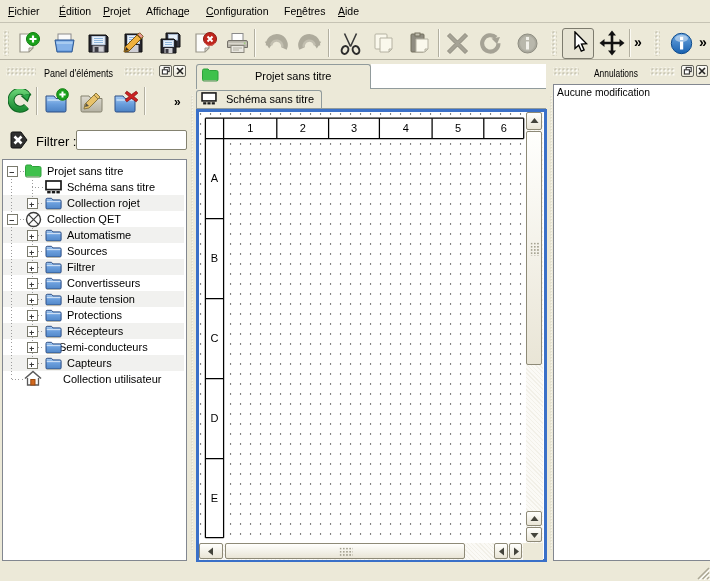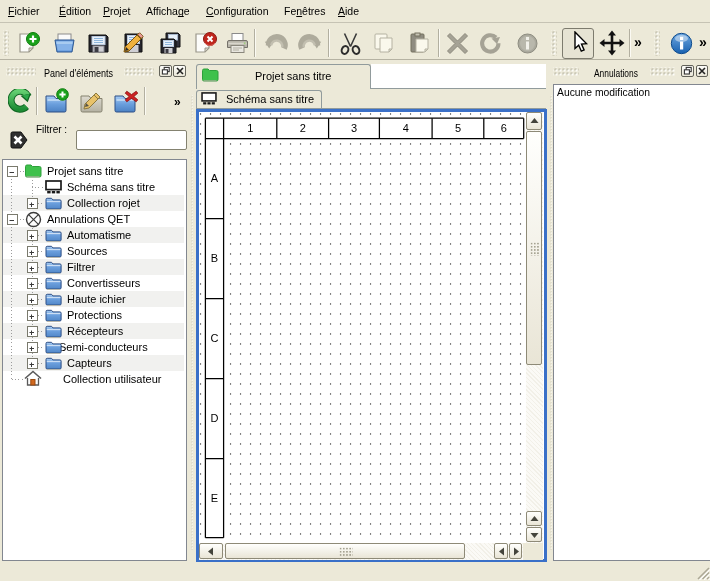--- a/index.html
+++ b/index.html
@@ -212,21 +212,21 @@
  <path d="M3.5 12 h17.5" stroke="#cfe2f7" stroke-width="1.4"></path>
  <path d="M13.8 3.2 l4.7 3.4 4.7 -3.4 1.6 2 -4 3.3 4 3.3 -1.6 2 -4.7 -3.4 -4.7 3.4 -1.6 -2 4 -3.3 -4 -3.3 z" fill="#cc2222" stroke="#8c1414" stroke-width=".8"></path>
 </svg>
 <div class="ab vsep" style="left:144px;top:87px;height:28px"></div>
 <div class="ab" style="left:174px;top:95px;font-size:12px;font-weight:bold">»</div>
 
 <svg class="ab" style="left:10px;top:131px" width="18" height="18" viewBox="0 0 18 18">
  <path d="M2.5 1 h8.5 l6 8 -6 8 h-8.5 a1.5 1.5 0 0 1 -1.5 -1.5 v-13 a1.5 1.5 0 0 1 1.5 -1.5 z" fill="#2f2f2f" stroke="#111"></path>
  <path d="M4.5 5.5 l7 7 M11.5 5.5 l-7 7" stroke="#fff" stroke-width="2.6"></path>
 </svg>
-<div class="ab" style="left:36px;top:124px;font-size:10px">Filtrer :</div>
+<div class="ab" style="left:36px;top:134px;font-size:13px">Filtrer :</div>
 <div class="ab" style="left:76px;top:130px;width:111px;height:20px;background:#fff;border:1px solid #848270;border-radius:2px"></div>
 
 <div class="ab" style="left:2px;top:159px;width:185px;height:402px;background:#fff;border:1px solid #828790"></div>
 
 <div class="trow gray" style="top:195px"></div>
 <div class="trow gray" style="top:227px"></div>
 <div class="trow gray" style="top:259px"></div>
 <div class="trow gray" style="top:291px"></div>
 <div class="trow gray" style="top:323px"></div>
 <div class="trow gray" style="top:355px"></div>
@@ -298,26 +298,26 @@
  <path d="M3.6 3.6 l9.8 9.8 M13.4 3.6 l-9.8 9.8" stroke="#3c3c3c" stroke-width="1.2"></path>
 </svg>
 <svg class="ab" style="left:24px;top:370px" width="18" height="16" viewBox="0 0 18 16">
  <path d="M1 8.5 L9 1.5 L17 8.5" fill="none" stroke="#5a5a5a" stroke-width="1.6"></path>
  <path d="M3.5 8 v7 h11 v-7" fill="#fdfdfd" stroke="#5a5a5a" stroke-width="1.3"></path>
  <rect x="6.8" y="9.5" width="4.2" height="5.5" fill="#d2691e" stroke="#9a4a10"></rect>
 </svg>
 <div class="tt" style="left:47px;top:163px">Projet sans titre</div>
 <div class="tt" style="left:67px;top:179px">Schéma sans titre</div>
 <div class="tt" style="left:67px;top:195px">Collection rojet</div>
-<div class="tt" style="left:47px;top:211px">Annulations QET</div>
+<div class="tt" style="left:47px;top:211px">Collection QET</div>
 <div class="tt" style="left:67px;top:227px">Automatisme</div>
 <div class="tt" style="left:67px;top:243px">Sources</div>
 <div class="tt" style="left:67px;top:259px">Filtrer</div>
 <div class="tt" style="left:67px;top:275px">Convertisseurs</div>
-<div class="tt" style="left:67px;top:291px">Haute ichier</div>
+<div class="tt" style="left:67px;top:291px">Haute tension</div>
 <div class="tt" style="left:67px;top:307px">Protections</div>
 <div class="tt" style="left:67px;top:323px">Récepteurs</div>
 <div class="tt" style="left:59px;top:339px">Semi-conducteurs</div>
 <div class="tt" style="left:67px;top:355px">Capteurs</div>
 <div class="tt" style="left:63px;top:371px">Collection utilisateur</div>
 <svg class="ab" style="left:45px;top:196px" width="17" height="14" viewBox="0 0 17 14">
  <defs>
       <linearGradient id="sf0" x1="0" y1="0" x2="0" y2="1">
         <stop offset="0" stop-color="#a9cdf2"></stop>
         <stop offset=".45" stop-color="#6b9fdd"></stop>

